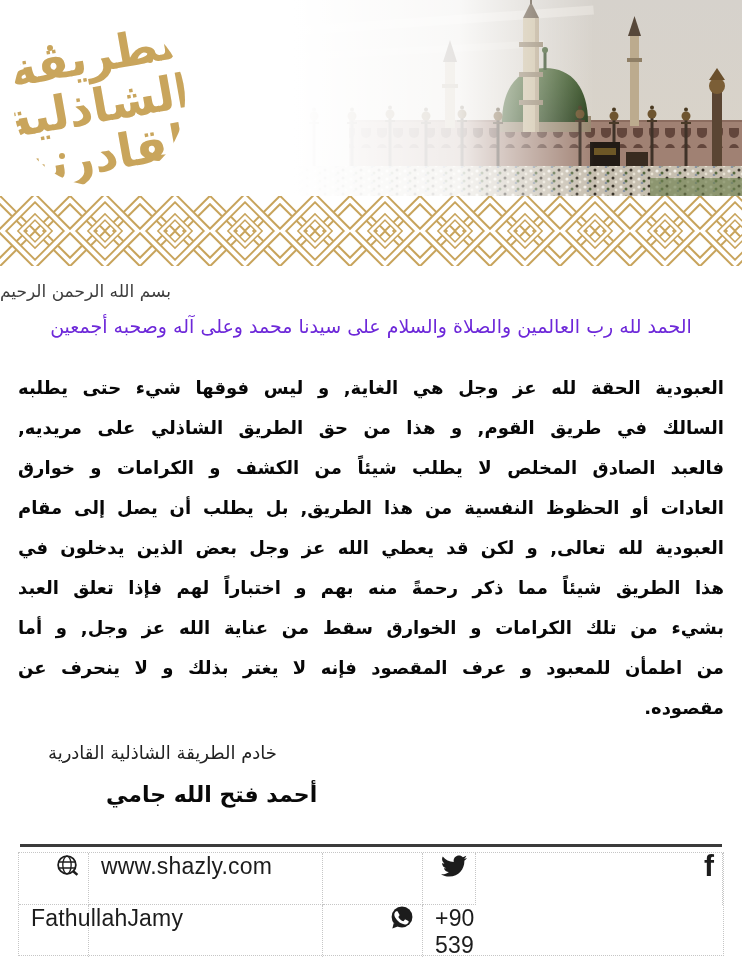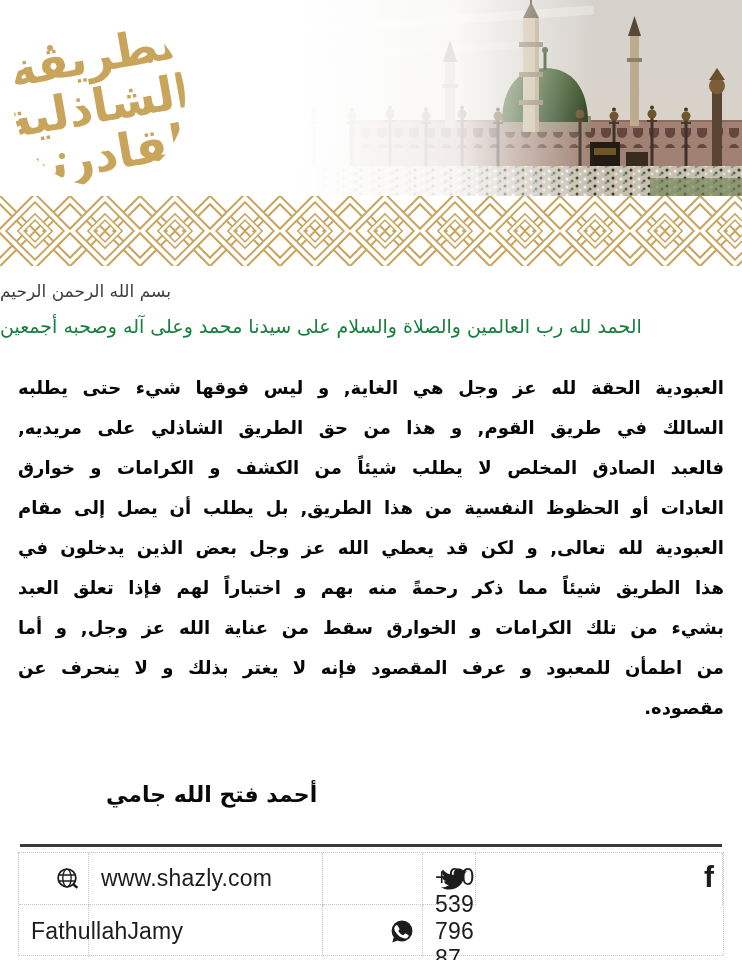--- a/index.html
+++ b/index.html
@@ -12,22 +12,22 @@
   .logo{position:absolute;left:10px;top:8px;width:178px;height:182px;}
   .photo{position:absolute;right:0;top:0;width:448px;height:196px;}
   
   .band{position:absolute;left:0;top:196px;width:742px;height:70px;}
   
   .basmala{
     position:absolute;left:0;right:0;top:281px;text-align:left;
     font-size:17px;color:#3d3d3d;direction:rtl;
   }
   .hamd{
-    position:absolute;left:0;right:0;top:315px;text-align:left;
-    font-size:19px;color:#15803d;direction:rtl;
+    position:absolute;left:0;right:0;top:315px;text-align:center;
+    font-size:19px;color:#6d28d9;direction:rtl;
   }
   
   .body-par{
     position:absolute;left:18px;right:18px;top:368px;
     direction:rtl;text-align:justify;
     font-size:18px;font-weight:bold;line-height:40px;color:#070707;
     word-spacing:5px;
   }
   
   .sig-title{
@@ -41,21 +41,21 @@
   
   .divider{position:absolute;left:20px;right:20px;top:844px;height:3px;background:#3b3b3b;}
   .footer{
     position:absolute;left:18px;right:18px;top:852px;height:104px;
     display:grid;grid-template-columns:70px 234px 100px 53px 1fr;
     grid-template-rows:52px 52px;
     border:1px dotted #c6c6c6;box-sizing:border-box;
     font-family:"Liberation Sans",sans-serif;color:#1c1c1c;
   }
   .fc{
-    display:flex;align-items:center;box-sizing:border-box;
+    display:flex;align-items:flex-start;box-sizing:border-box;
     border-right:1px dotted #c6c6c6;border-bottom:1px dotted #c6c6c6;
   }
   .fc.lastcol{border-right:none;}
   .fc.lastrow{border-bottom:none;}
   .fc.icon{justify-content:flex-end;padding-right:8px;}
   .fc.txt{padding-left:12px;font-size:23px;letter-spacing:0.2px;}
   .fb-f{
     font-family:"Liberation Sans",sans-serif;font-weight:900;font-size:30px;
     line-height:1;color:#1c1c1c;transform:translateY(-2px);
   }
@@ -188,20 +188,21 @@
       </pattern>
     </defs>
     <rect width="742" height="70" fill="url(#knot)"></rect>
   </svg>
 
   <div class="basmala">بسم الله الرحمن الرحيم</div>
   <div class="hamd">الحمد لله رب العالمين والصلاة والسلام على سيدنا محمد وعلى آله وصحبه أجمعين</div>
 
   <div class="body-par">العبودية الحقة لله عز وجل هي الغاية, و ليس فوقها شيء حتى يطلبه السالك في طريق القوم, و هذا من حق الطريق الشاذلي على مريديه, فالعبد الصادق المخلص لا يطلب شيئاً من الكشف و الكرامات و خوارق العادات أو الحظوظ النفسية من هذا الطريق, بل يطلب أن يصل إلى مقام العبودية لله تعالى, و لكن قد يعطي الله عز وجل بعض الذين يدخلون في هذا الطريق شيئاً مما ذكر رحمةً منه بهم و اختباراً لهم فإذا تعلق العبد بشيء من تلك الكرامات و الخوارق سقط من عناية الله عز وجل, و أما من اطمأن للمعبود و عرف المقصود فإنه لا يغتر بذلك و لا ينحرف عن مقصوده.</div>
 
+  <div class="sig-title">خادم الطريقة الشاذلية القادرية</div>
   <div class="sig-name">أحمد فتح الله جامي</div>
 
   <div class="divider"></div>
 
   <div class="footer">
 
     <div class="fc icon">
       <svg width="25" height="25" viewBox="0 0 24 24" fill="none" stroke="#1c1c1c">
         <circle cx="11.5" cy="11.5" r="8.5" stroke-width="1.7"></circle>
         <ellipse cx="11.5" cy="11.5" rx="4" ry="8.5" stroke-width="1.3"></ellipse>

